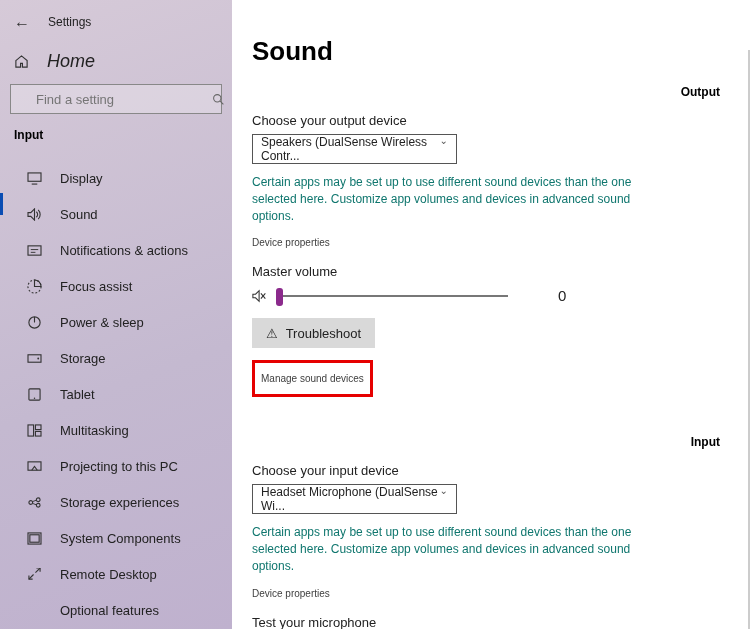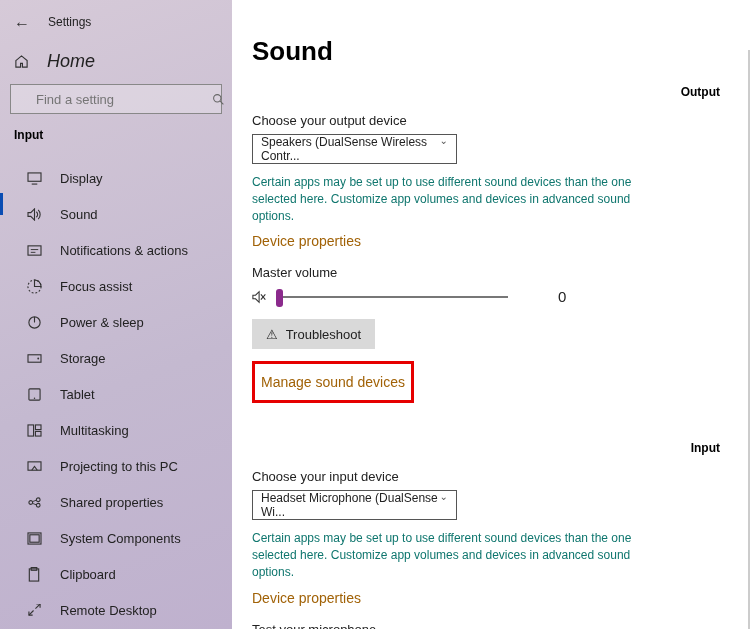--- a/index.html
+++ b/index.html
@@ -21,21 +21,21 @@
 .nav-item { display:flex; align-items:flex-end; height:36px; padding-left:26px; font-size:13px; color:#222; position:relative; }
 .nav-item.active::before { content:""; position:absolute; left:0; top:7px; bottom:7px; width:3px; background:#0a4db3; }
 .content { flex:1; padding:14px 30px 0 20px; overflow:hidden; position:relative; background:#fff; }
 .content-scroll { position:absolute; right:0; top:50px; bottom:0; width:2px; background:#ccc; }
 h1 { font-size:26px; font-weight:600; margin:22px 0 18px 0; color:#000; }
 h2 { font-size:12px; font-weight:600; margin:10px 0 14px 0; color:#000;text-align:right; }
 .field-label { font-size:13px; color:#222; margin-bottom:6px; }
 .select { width:205px; height:30px; border:1px solid #555; display:flex; align-items:flex-start; padding:0 8px; font-size:12px; color:#222; justify-content:space-between; margin-bottom:10px; }
 .chev { font-size:10px; color:#555; }
 .help-text { font-size:12px; color:#0f766e; line-height:1.4; max-width:420px; margin-bottom:8px; }
-.link { font-size:14px; color:#a16207; margin-bottom:16px; display:inline-block; }
+.link { font-size:10px; color:#404040; margin-bottom:16px; display:inline-block; }
 .highlighted { border:3px solid #e60000; padding:10px 6px; }
 .slider-row { display:flex; align-items:center; gap:50px; margin-top:8px; margin-bottom:14px; }
 .vol-icon { font-size:13px; color:#333; margin-right:8px; }
 .slider-track { position:relative; width:232px; height:2px; background:#777; }
 .slider-thumb { position:absolute; left:0; top:-7px; width:7px; height:18px; background:#8b2a8c; border-radius:3px; }
 .vol-value { font-size:15px; color:#222; }
 .btn { display:inline-flex; align-items:center; height:30px; padding:0 14px; background:#d9d9d9; font-size:13px; color:#222; margin-bottom:12px; }
 .warn-icon { font-size:13px; margin-right:8px; }
 .row { margin-bottom:6px; }
 svg { display:block; }
@@ -159,39 +159,30 @@
       <div class="nav-item">
         <span class="icon">
           <svg width="15" height="13" viewBox="0 0 16 14">
             <circle cx="4" cy="7" r="2" fill="none" stroke="#333" stroke-width="1.2"></circle>
             <circle cx="12" cy="4" r="2" fill="none" stroke="#333" stroke-width="1.2"></circle>
             <circle cx="12" cy="10" r="2" fill="none" stroke="#333" stroke-width="1.2"></circle>
             <line x1="6" y1="6" x2="10" y2="4.5" stroke="#333"></line>
             <line x1="6" y1="8" x2="10" y2="9.5" stroke="#333"></line>
           </svg>
         </span>
-        <span>Shared properties</span>
+        <span>Storage experiences</span>
       </div>
       <div class="nav-item">
         <span class="icon">
           <svg width="15" height="13" viewBox="0 0 16 14">
             <rect x="3" y="3" width="10" height="8" fill="none" stroke="#333" stroke-width="1.2"></rect>
             <rect x="1" y="1" width="14" height="12" fill="none" stroke="#333" stroke-width="1.2"></rect>
           </svg>
         </span>
         <span>System Components</span>
-      </div>
-      <div class="nav-item">
-        <span class="icon">
-          <svg width="14" height="15" viewBox="0 0 14 16">
-            <rect x="2" y="2" width="10" height="13" fill="none" stroke="#333" stroke-width="1.2"></rect>
-            <rect x="4" y="0.5" width="6" height="3" fill="none" stroke="#333" stroke-width="1.2"></rect>
-          </svg>
-        </span>
-        <span>Clipboard</span>
       </div>
       <div class="nav-item">
         <span class="icon">
           <svg width="15" height="13" viewBox="0 0 16 14">
             <line x1="2" y1="12" x2="7" y2="7" stroke="#333" stroke-width="1.2"></line>
             <line x1="9" y1="5" x2="14" y2="0" stroke="#333" stroke-width="1.2"></line>
             <polyline points="14,4 14,0 10,0" fill="none" stroke="#333" stroke-width="1.2"></polyline>
             <polyline points="2,8 2,12 6,12" fill="none" stroke="#333" stroke-width="1.2"></polyline>
           </svg>
         </span>

